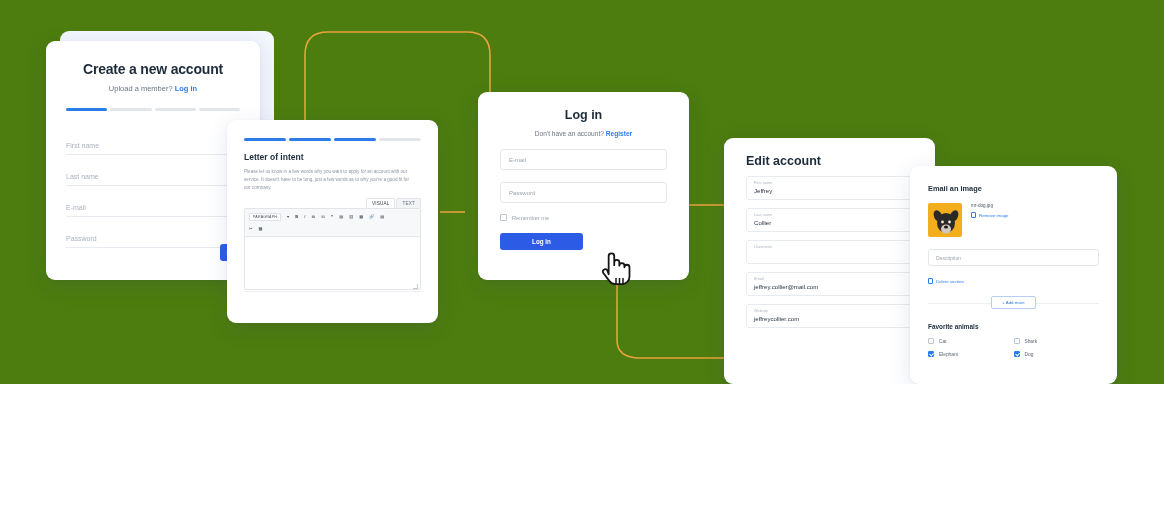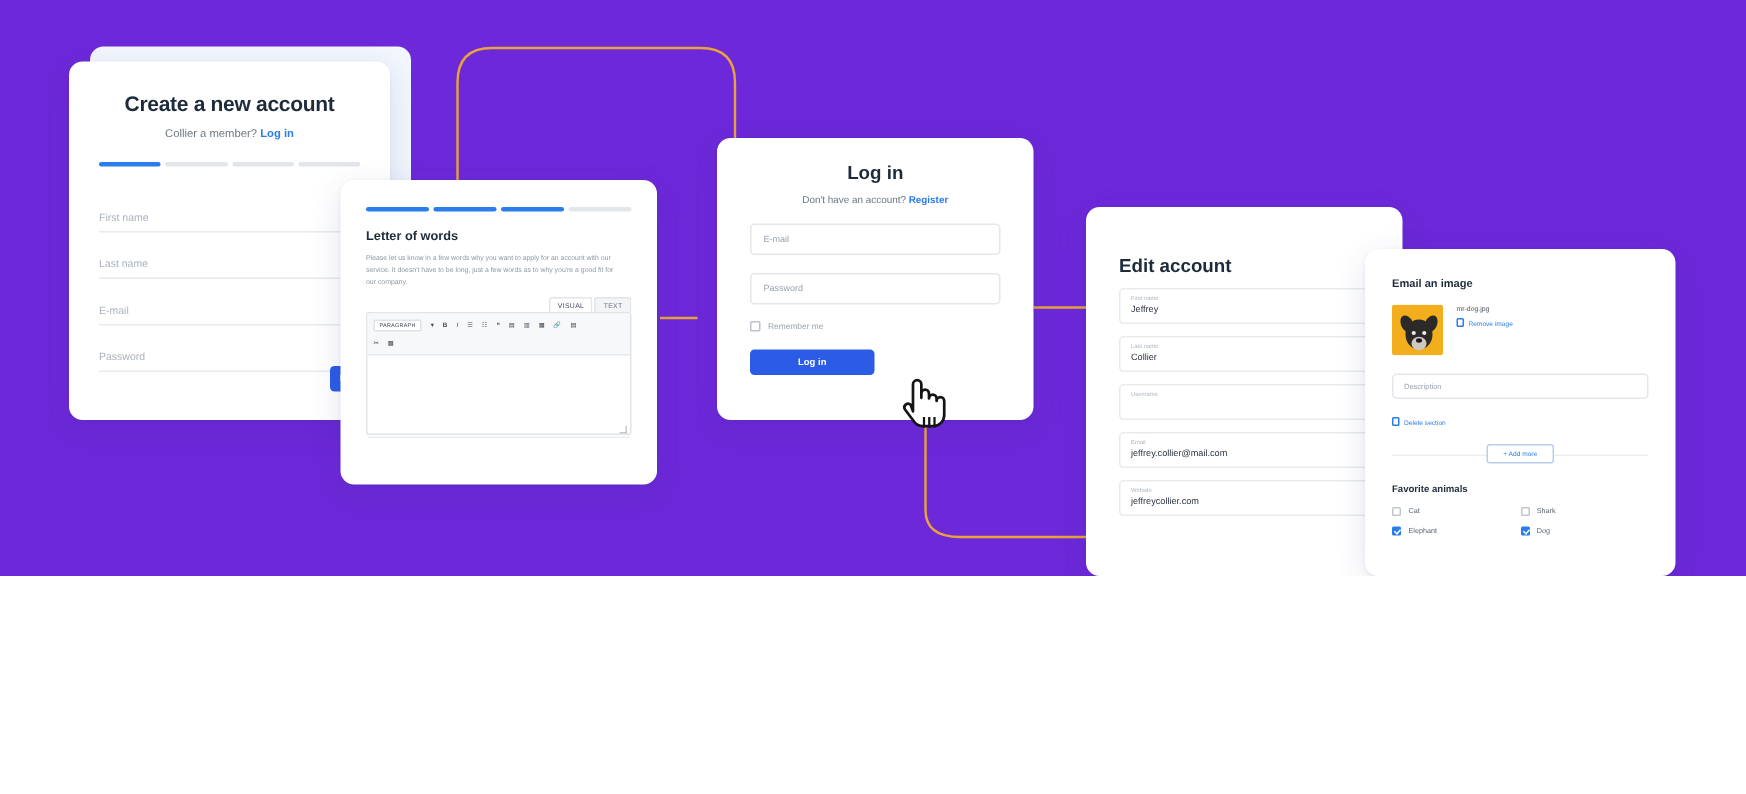--- a/index.html
+++ b/index.html
@@ -7,21 +7,21 @@
     width: 1164px; height: 529px;
     font-family: "Liberation Sans", sans-serif;
     background: #ffffff;
     overflow: hidden;
   }
   #page { position: relative; width: 1164px; height: 529px; background:#fff; }
 
   
   .hero {
     position: absolute; left: 0; top: 0; width: 1164px; height: 384px;
-    background: #6d28d9; overflow: hidden;
+    background: #4d7c0f; overflow: hidden;
   }
   .connector { position: absolute; left: 0; top: 0; width: 1164px; height: 384px; }
 
   .card {
     position: absolute; background: #ffffff; border-radius: 9px;
     box-shadow: 0 6px 22px rgba(40,60,120,0.12), 0 1px 3px rgba(40,60,120,0.07);
   }
 
   
   .progress { display: flex; gap: 3px; }
@@ -90,21 +90,21 @@
   .remember { display:flex; align-items:center; gap:5px; margin-top: 11px; }
   .cbox { width: 7px; height: 7px; border:1px solid #bcc3cb; border-radius:1px; background:#fff; }
   .remember span { font-size: 5.6px; color:#9aa3ae; }
   #card-login .loginbtn { width: 83px; height: 17px; font-size: 6.3px; margin-top: 12px;
                           display:flex; align-items:center; justify-content:center; }
 
   
   #cursor { position:absolute; left: 598px; top: 248px; width: 34px; height: 44px; }
 
   
-  #card-edit { left: 724px; top: 138px; width: 211px; height: 246px; padding: 16px 22px; }
+  #card-edit { left: 724px; top: 138px; width: 211px; height: 246px; padding: 0 22px; }
   #card-edit .title { font-size: 12.5px; font-weight: bold; color:#1d2b3a; margin-top: 16px; }
   .flt {
     border:1px solid #e8ebee; border-radius:3px; height: 24px; margin-top: 8px;
     padding: 3px 7px 0 7px; background:#fff;
   }
   .flt .lab { font-size: 3.9px; color:#aeb6bf; }
   .flt .val { font-size: 6.1px; color:#2b3440; margin-top: 1.5px; font-weight:500; }
   .flt .val.empty { color:#b8c0c9; font-weight:normal; }
 
   
@@ -146,21 +146,21 @@
       <path d="M617,278 L617,340 Q617,358 640,358 L790,358" fill="none" stroke="#e8a33d" stroke-width="1.6"></path>
       <path d="M440,212 L465,212" fill="none" stroke="#e8a33d" stroke-width="1.6"></path>
       <path d="M689,205 L724,205" fill="none" stroke="#e8a33d" stroke-width="1.6"></path>
     </svg>
 
     <div id="ghost1"></div>
 
     <div class="card" id="card-signup">
       <div class="title">Create a new account</div>
       <div class="sub">
-        <span>Collier a member?</span>
+        <span>Upload a member?</span>
         <a href="#">Log in</a>
       </div>
       <div class="progress">
         <div class="seg on"></div>
         <div class="seg"></div>
         <div class="seg"></div>
         <div class="seg"></div>
       </div>
       <div class="fields">
         <div class="ul-field">
@@ -179,21 +179,21 @@
       <button class="btn-blue next">Next</button>
     </div>
 
     <div class="card" id="card-letter">
       <div class="progress">
         <div class="seg on"></div>
         <div class="seg on"></div>
         <div class="seg on"></div>
         <div class="seg"></div>
       </div>
-      <div class="h2">Letter of words</div>
+      <div class="h2">Letter of intent</div>
       <div class="para">Please let us know in a few words why you want to apply for an account with our service. It doesn't have to be long, just a few words as to why you're a good fit for our company.</div>
 
       <div class="tabs">
         <div class="tab active">VISUAL</div>
         <div class="tab">TEXT</div>
       </div>
 
       <div class="editor">
         <div class="etoolbar">
           <div class="erow">

